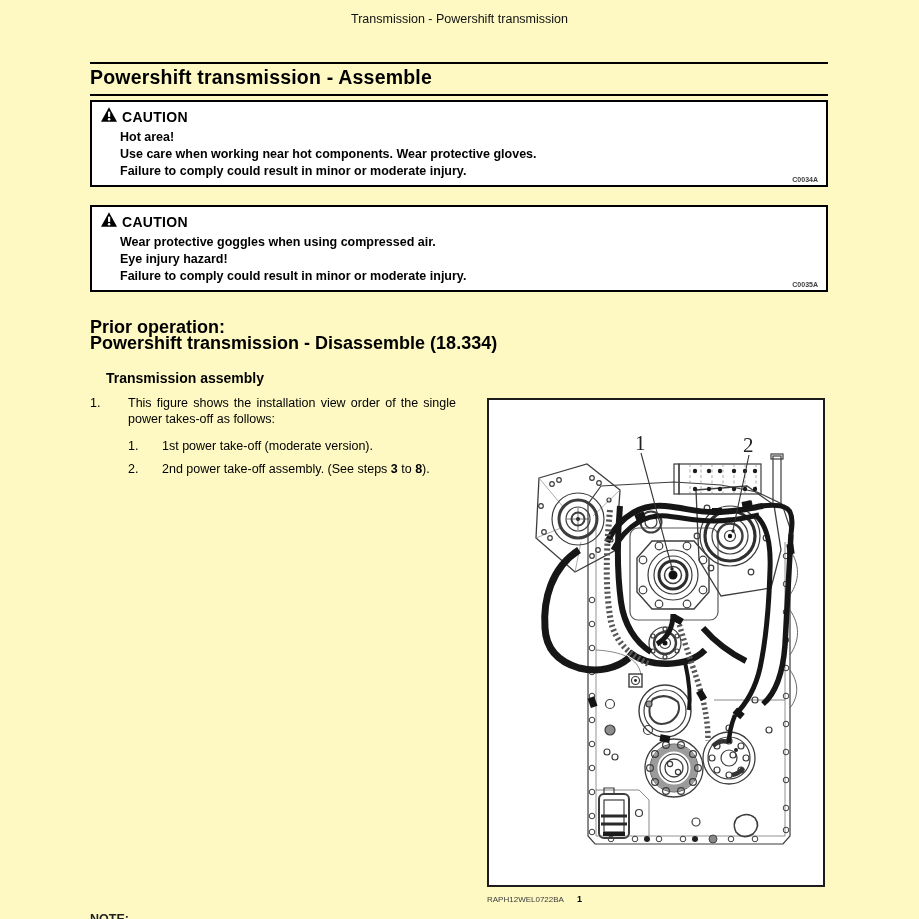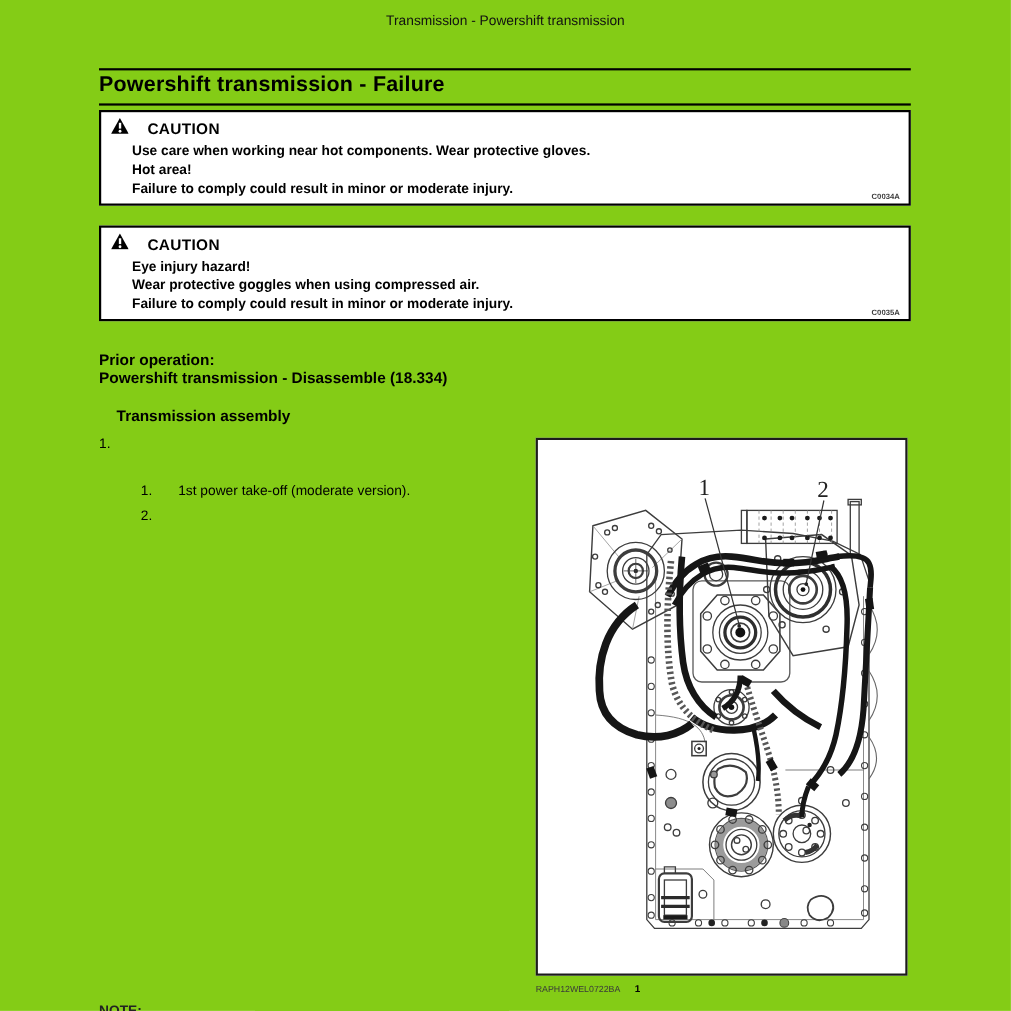--- a/index.html
+++ b/index.html
@@ -1,31 +1,31 @@
 <!DOCTYPE html>
 <html><head>
 <meta charset="utf-8">
 <style>
   html,body{margin:0;padding:0;background:#fff;}
-  .page{position:relative;width:919px;height:919px;background:#84cc16;overflow:hidden;
+  .page{position:relative;width:919px;height:919px;background:#fef9c3;overflow:hidden;
         font-family:"Liberation Sans",sans-serif;color:#000;}
   .running-header{position:absolute;top:12px;left:0;width:919px;text-align:center;
         font-size:12.5px;color:#111;}
   .rule{position:absolute;left:90px;width:738px;height:2px;background:#000;}
   .rule-top{top:62px;}
   .rule-under{top:94px;}
   .doc-title{position:absolute;left:90px;top:66px;margin:0;font-size:19.5px;font-weight:bold;letter-spacing:.2px;}
   .caution-box{position:absolute;left:90px;width:734px;height:83px;border:2px solid #000;background:#fff;}
   .caution-1{top:100px;}
   .caution-2{top:205px;}
-  .caution-header{position:absolute;left:9px;top:5px;display:flex;align-items:center;gap:17px;}
+  .caution-header{position:absolute;left:9px;top:5px;display:flex;align-items:center;gap:5px;}
   .caution-label{font-size:14px;font-weight:bold;letter-spacing:.3px;}
   .caution-body{position:absolute;left:28px;top:27px;font-size:12.5px;font-weight:bold;line-height:16.8px;}
   .caution-code{position:absolute;right:8px;bottom:2px;font-size:7px;font-weight:bold;color:#3c3c3c;}
-  .prior-op{position:absolute;left:90px;top:320px;font-size:14px;font-weight:bold;line-height:15.5px;}
+  .prior-op{position:absolute;left:90px;top:320px;font-size:18px;font-weight:bold;line-height:15.5px;}
   .assembly-heading{position:absolute;left:106px;top:370px;margin:0;font-size:14px;font-weight:bold;}
   .step{position:absolute;left:90px;top:396px;font-size:12.5px;line-height:15.6px;}
   .step .num{position:absolute;left:0;top:0;}
   .step p{margin:0 0 0 38px;width:328px;text-align:justify;}
   .substep{position:absolute;left:128px;font-size:12.5px;line-height:15.6px;}
   .substep .num{position:absolute;left:0;top:0;}
   .substep p{margin:0 0 0 34px;width:294px;text-align:justify;}
   .substep-1{top:439px;}
   .substep-2{top:462px;}
   .fig-frame{position:absolute;left:487px;top:398px;width:338px;height:489px;border:2px solid #1c1c1c;
@@ -36,79 +36,81 @@
   svg text.callout{font-family:"Liberation Serif",serif;font-size:21px;fill:#222;}
 </style>
 </head>
 <body>
 
 <div class="page">
 
   <div class="running-header">Transmission - Powershift transmission</div>
 
   <div class="rule rule-top"></div>
-  <h1 class="doc-title">Powershift transmission - Failure</h1>
+  <h1 class="doc-title">Powershift transmission - Assemble</h1>
   <div class="rule rule-under"></div>
 
   <section class="caution-box caution-1">
     <div class="caution-header">
       <span>
         <svg width="16" height="15" viewBox="0 0 20 18">
             <path d="M10 0 L20 18 L0 18 Z" fill="#000"></path>
             <rect x="8.8" y="5.4" width="2.7" height="6.6" fill="#fff"></rect>
             <circle cx="10.15" cy="15" r="1.6" fill="#fff"></circle>
           </svg>
       </span>
       <span class="caution-label">CAUTION</span>
     </div>
     <div class="caution-body">
+      <div>Hot area!</div>
       <div>Use care when working near hot components. Wear protective gloves.</div>
-      <div>Hot area!</div>
       <div>Failure to comply could result in minor or moderate injury.</div>
     </div>
     <span class="caution-code">C0034A</span>
   </section>
 
   <section class="caution-box caution-2">
     <div class="caution-header">
       <span>
         <svg width="16" height="15" viewBox="0 0 20 18">
             <path d="M10 0 L20 18 L0 18 Z" fill="#000"></path>
             <rect x="8.8" y="5.4" width="2.7" height="6.6" fill="#fff"></rect>
             <circle cx="10.15" cy="15" r="1.6" fill="#fff"></circle>
           </svg>
       </span>
       <span class="caution-label">CAUTION</span>
     </div>
     <div class="caution-body">
+      <div>Wear protective goggles when using compressed air.</div>
       <div>Eye injury hazard!</div>
-      <div>Wear protective goggles when using compressed air.</div>
       <div>Failure to comply could result in minor or moderate injury.</div>
     </div>
     <span class="caution-code">C0035A</span>
   </section>
 
   <div class="prior-op">
     <div>Prior operation:</div>
     <div>Powershift transmission - Disassemble (18.334)</div>
   </div>
 
   <h2 class="assembly-heading">Transmission assembly</h2>
 
   <div class="step">
     <span class="num">1.</span>
+    <p>This figure shows the installation view order of the single power takes-off as follows:</p>
   </div>
 
   <div class="substep substep-1">
     <span class="num">1.</span>
     <p>1st power take-off (moderate version).</p>
   </div>
 
   <div class="substep substep-2">
     <span class="num">2.</span>
+    <p><span>2nd power take-off assembly. (See steps </span><b>3</b><span> to </span><b>8</b><span>).</span></p>
   </div>
 
   <figure class="fig-frame">
     <svg width="334" height="485" viewBox="0 0 334 485">
       <g stroke="#3d3d3d" fill="none" stroke-width="1.2">
 
         <g>
           <path d="M112,86 L99,104 L99,436 L106,444 L294,444 L301,436 L301,128 L293,104 L268,92 L232,85 L185,82 L148,84 Z"></path>
           <path d="M107,112 L107,436 M296,142 L296,436 M107,436 L296,436" stroke="#7a7a7a" stroke-width=".8"></path>
           <path d="M107,250 C140,252 150,262 152,275 M107,390 L150,390 L160,400 L160,436 M225,300 L296,300" stroke="#6b6b6b" stroke-width=".8"></path>

